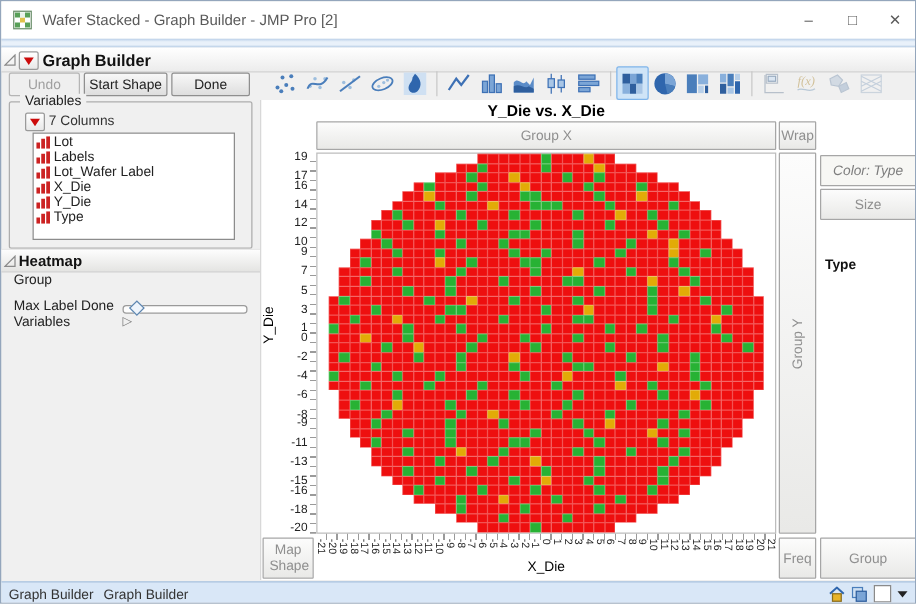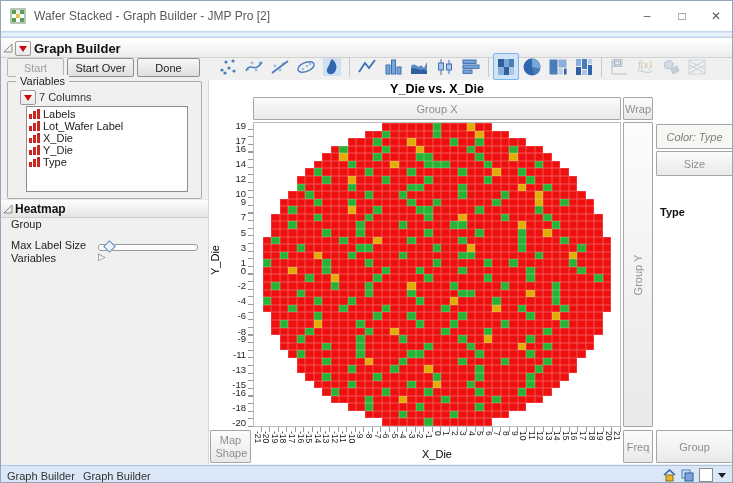--- a/index.html
+++ b/index.html
@@ -146,22 +146,22 @@
   <div class="gb-header">
     <span class="disc">
       <svg width="10" height="10" viewBox="0 0 10 10">
           <path d="M1,9 L9,9 L9,1 Z" fill="none" stroke="#8a8a8a"></path>
         </svg>
     </span>
     <span class="redtri-box"></span>
     <span class="gb-title">Graph Builder</span>
   </div>
 
-  <div class="btn undo disabled">Start</div>
-  <div class="btn startover">Start Over</div>
+  <div class="btn undo disabled">Undo</div>
+  <div class="btn startover">Start Shape</div>
   <div class="btn done">Done</div>
 
   <div class="toolbar">
     <div class="tbi">
         <svg width="20" height="20" viewBox="0 0 20 20">
           <g fill="#4a7ebb">
             <circle cx="4" cy="13" r="1.6"></circle>
             <circle cx="8" cy="5" r="1.6"></circle>
             <circle cx="11" cy="11" r="1.6"></circle>
             <circle cx="15" cy="4" r="1.6"></circle>
@@ -321,20 +321,32 @@
         <div class="colitem">
           <span class="cicon">
             <svg width="11" height="10" viewBox="0 0 11 10">
               <g fill="#cc2222">
                 <rect x="0" y="5" width="3" height="5"></rect>
                 <rect x="4" y="2" width="3" height="8"></rect>
                 <rect x="8" y="0" width="3" height="10"></rect>
               </g>
             </svg>
           </span>
+          <span>Lot</span>
+        </div>
+        <div class="colitem">
+          <span class="cicon">
+            <svg width="11" height="10" viewBox="0 0 11 10">
+              <g fill="#cc2222">
+                <rect x="0" y="5" width="3" height="5"></rect>
+                <rect x="4" y="2" width="3" height="8"></rect>
+                <rect x="8" y="0" width="3" height="10"></rect>
+              </g>
+            </svg>
+          </span>
           <span>Labels</span>
         </div>
         <div class="colitem">
           <span class="cicon">
             <svg width="11" height="10" viewBox="0 0 11 10">
               <g fill="#cc2222">
                 <rect x="0" y="5" width="3" height="5"></rect>
                 <rect x="4" y="2" width="3" height="8"></rect>
                 <rect x="8" y="0" width="3" height="10"></rect>
               </g>
@@ -383,21 +395,21 @@
 
   <div class="hm-header">
     <span class="disc">
       <svg width="10" height="10" viewBox="0 0 10 10">
           <path d="M1,9 L9,9 L9,1 Z" fill="none" stroke="#8a8a8a"></path>
         </svg>
     </span>
     <span class="hm-title">Heatmap</span>
   </div>
   <span class="prop-label" style="top:217px;">Group</span>
-  <span class="prop-label" style="top:238px;">Max Label Size</span>
+  <span class="prop-label" style="top:238px;">Max Label Done</span>
   <div class="slider">
     <span class="thumb"></span>
   </div>
   <span class="prop-label" style="top:251px;">Variables</span>
   <span style="position:absolute;left:97px;top:250px;color:#7c7c7c;font-size:10px;">▷</span>
 
   <div class="graph-panel"></div>
   <div class="chart-title">Y_Die vs. X_Die</div>
 
   <div class="zone groupx">

